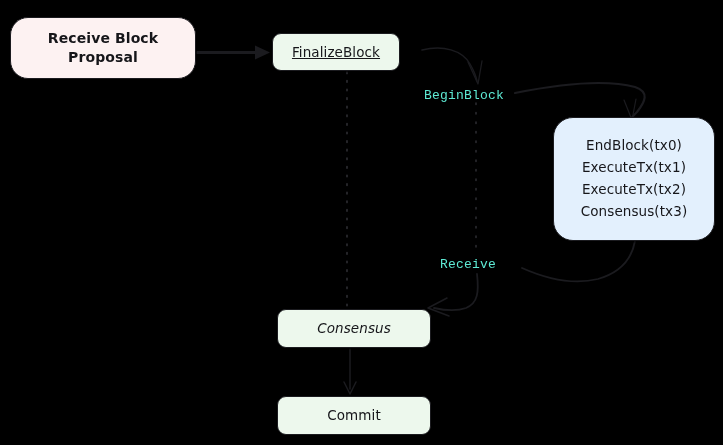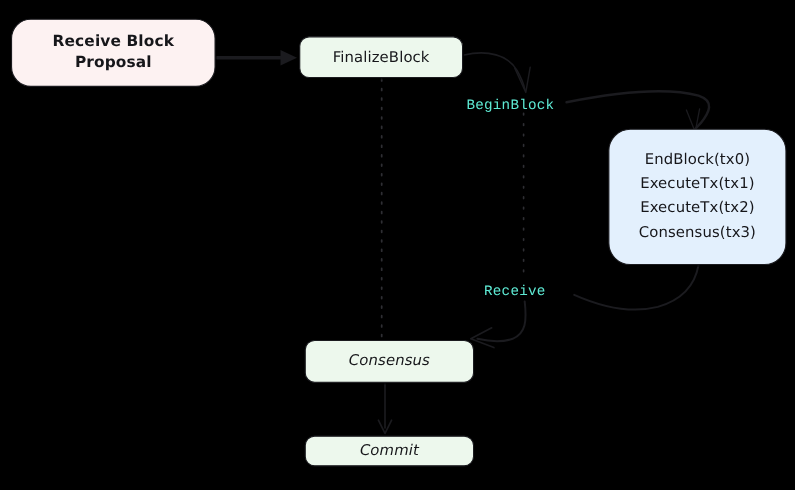--- a/index.html
+++ b/index.html
@@ -45,42 +45,42 @@
     box-shadow: 1px 1.5px 0 rgba(0,0,0,0.55);
   }
   .node-receive-block-proposal {
     left: 10px; top: 17px; width: 186px; height: 62px;
     background: #fdf2f2;
     border-radius: 18px;
     font-size: 14px;
     font-weight: bold;
   }
   .node-finalize-block {
-    left: 272px; top: 33px; width: 149px; height: 38px;
+    left: 272px; top: 33px; width: 128px; height: 38px;
     background: #edf8ed;
     border-radius: 9px;
+    text-decoration: underline;
   }
   .node-execute-tx {
     left: 553px; top: 117px; width: 162px; height: 124px;
     background: #e3f0fd;
     border-radius: 20px;
     font-size: 13.5px;
     line-height: 1.62;
   }
   .node-consensus {
     left: 277px; top: 309px; width: 154px; height: 39px;
     background: #edf8ed;
     border-radius: 9px;
     font-style: italic;
   }
   .node-commit {
-    left: 277px; top: 396px; width: 154px; height: 28px;
+    left: 277px; top: 396px; width: 154px; height: 39px;
     background: #edf8ed;
     border-radius: 9px;
-    font-style: italic;
   }
   .edge-label {
     position: absolute;
     color: #5eead4;
     font-family: Liberation Mono, monospace;
     font-size: 13px;
     letter-spacing: 0.2px;
     white-space: nowrap;
   }
   .label-begin-block { left: 424px; top: 88px; }

